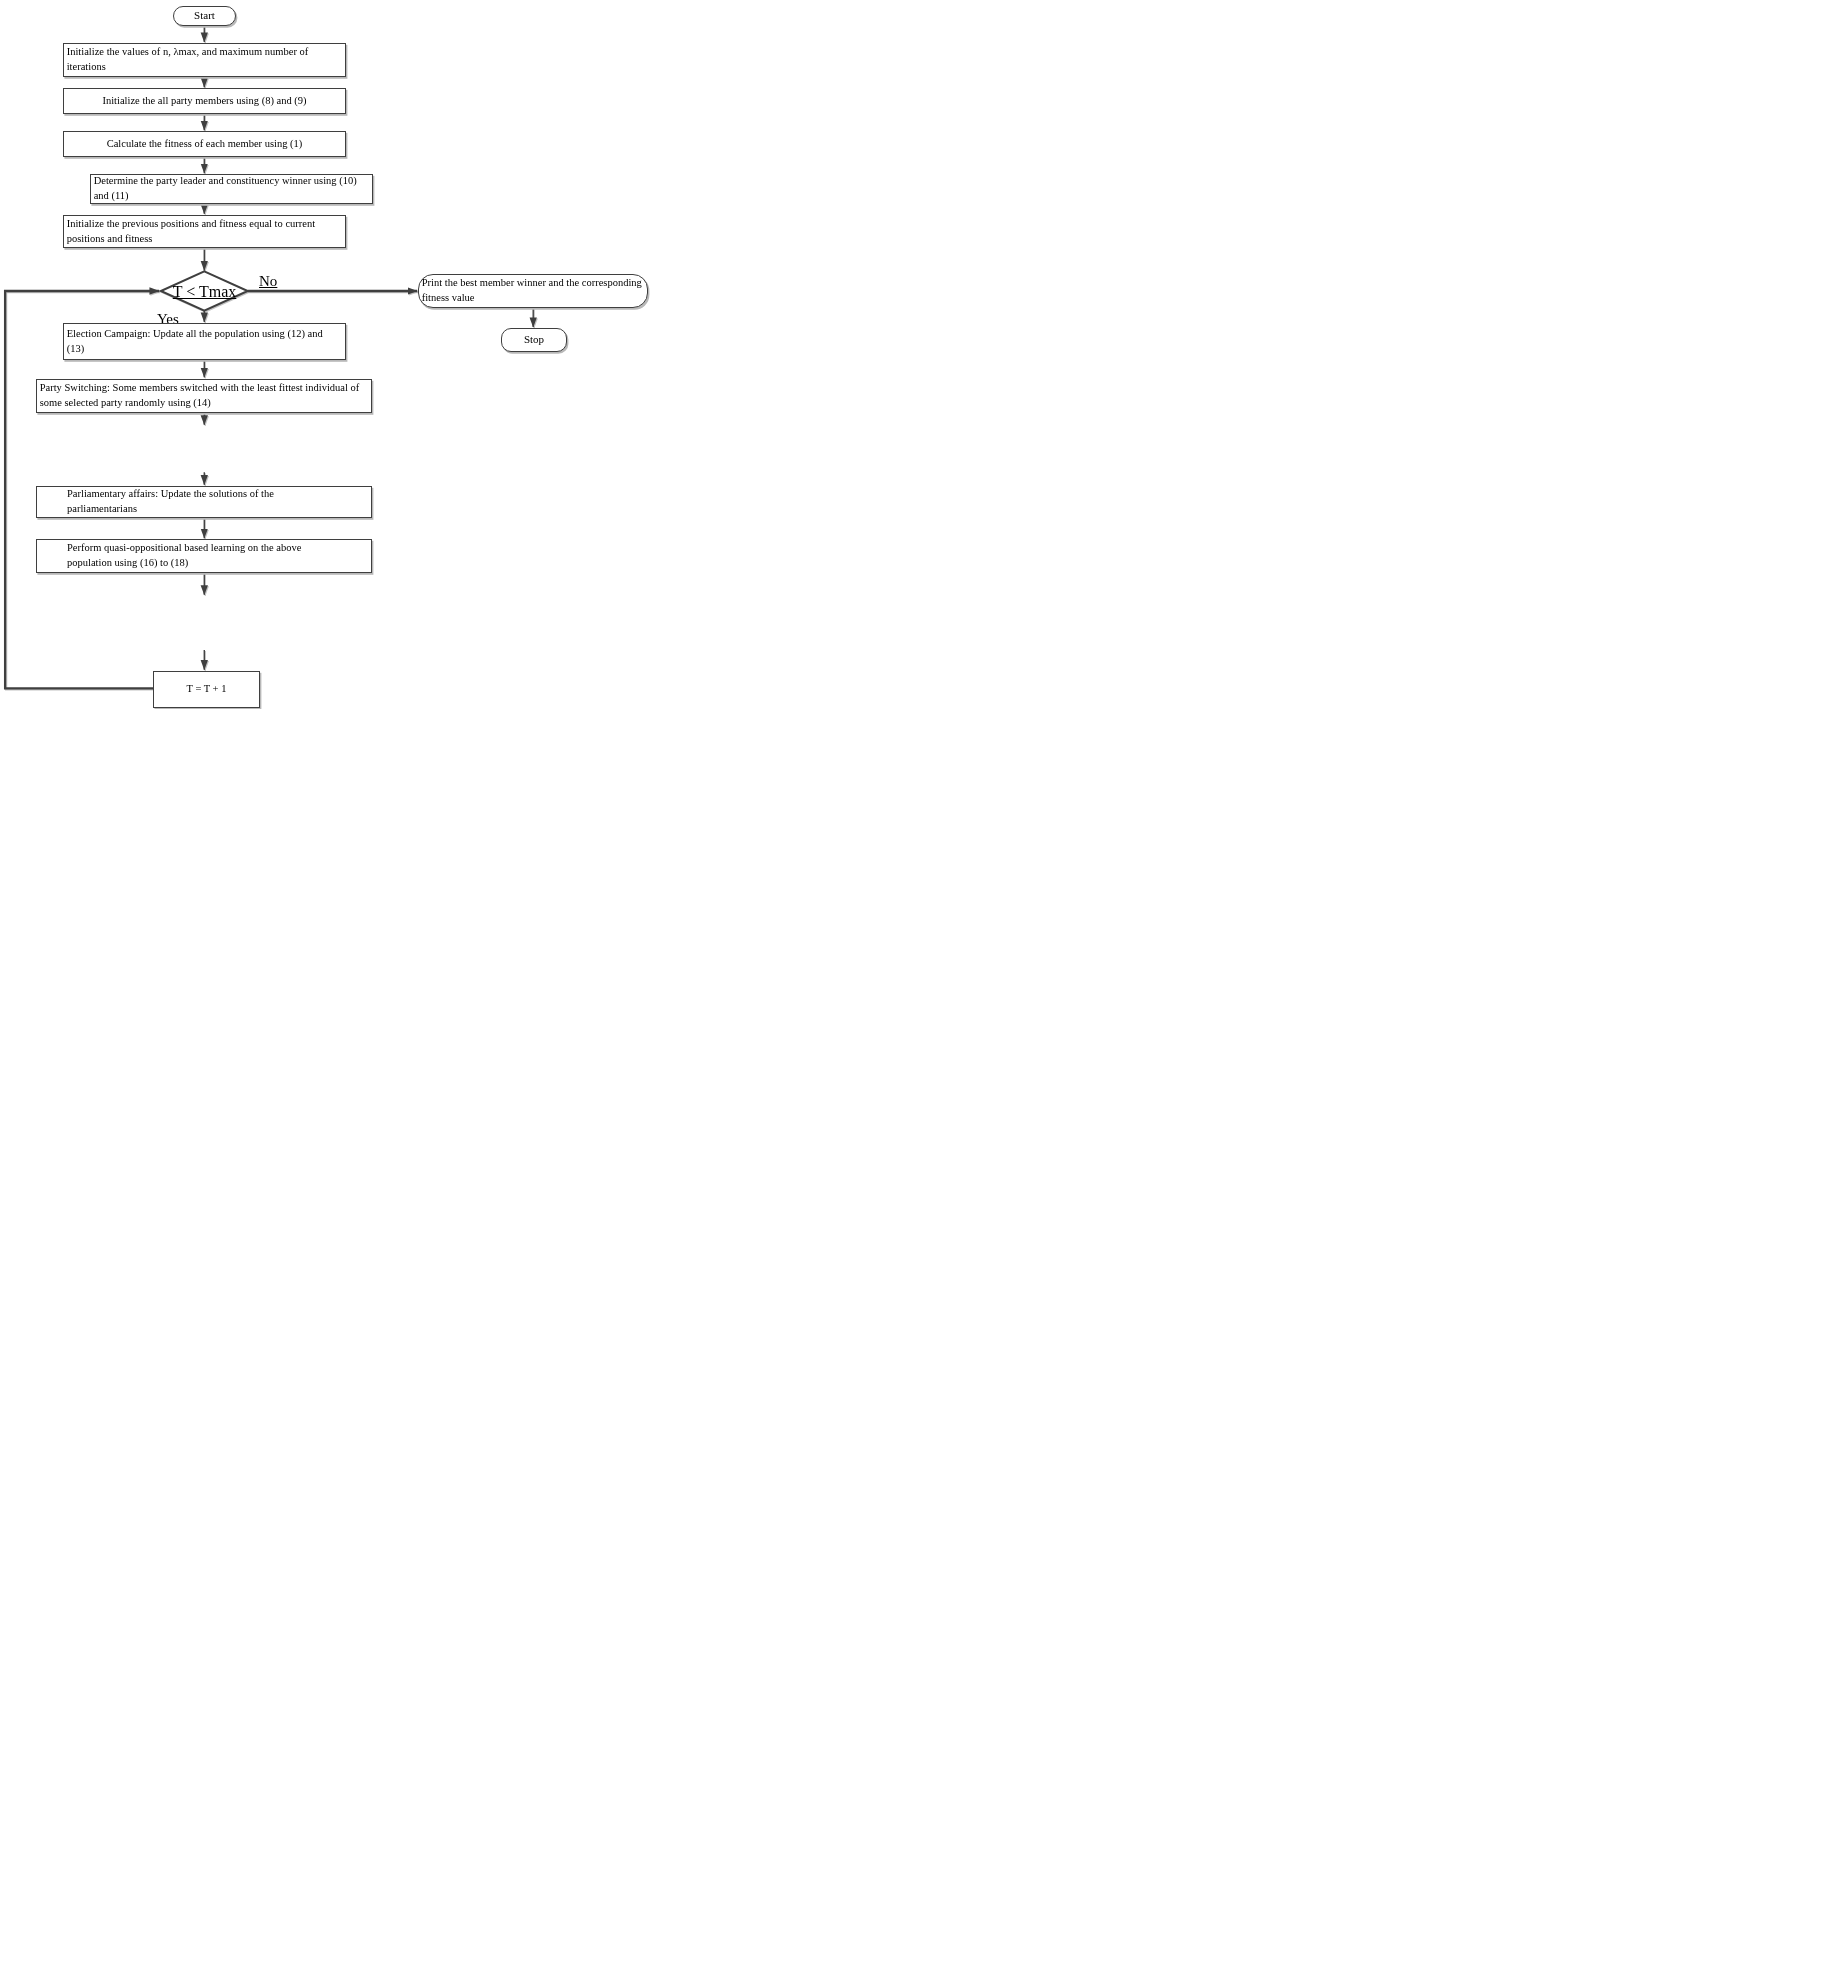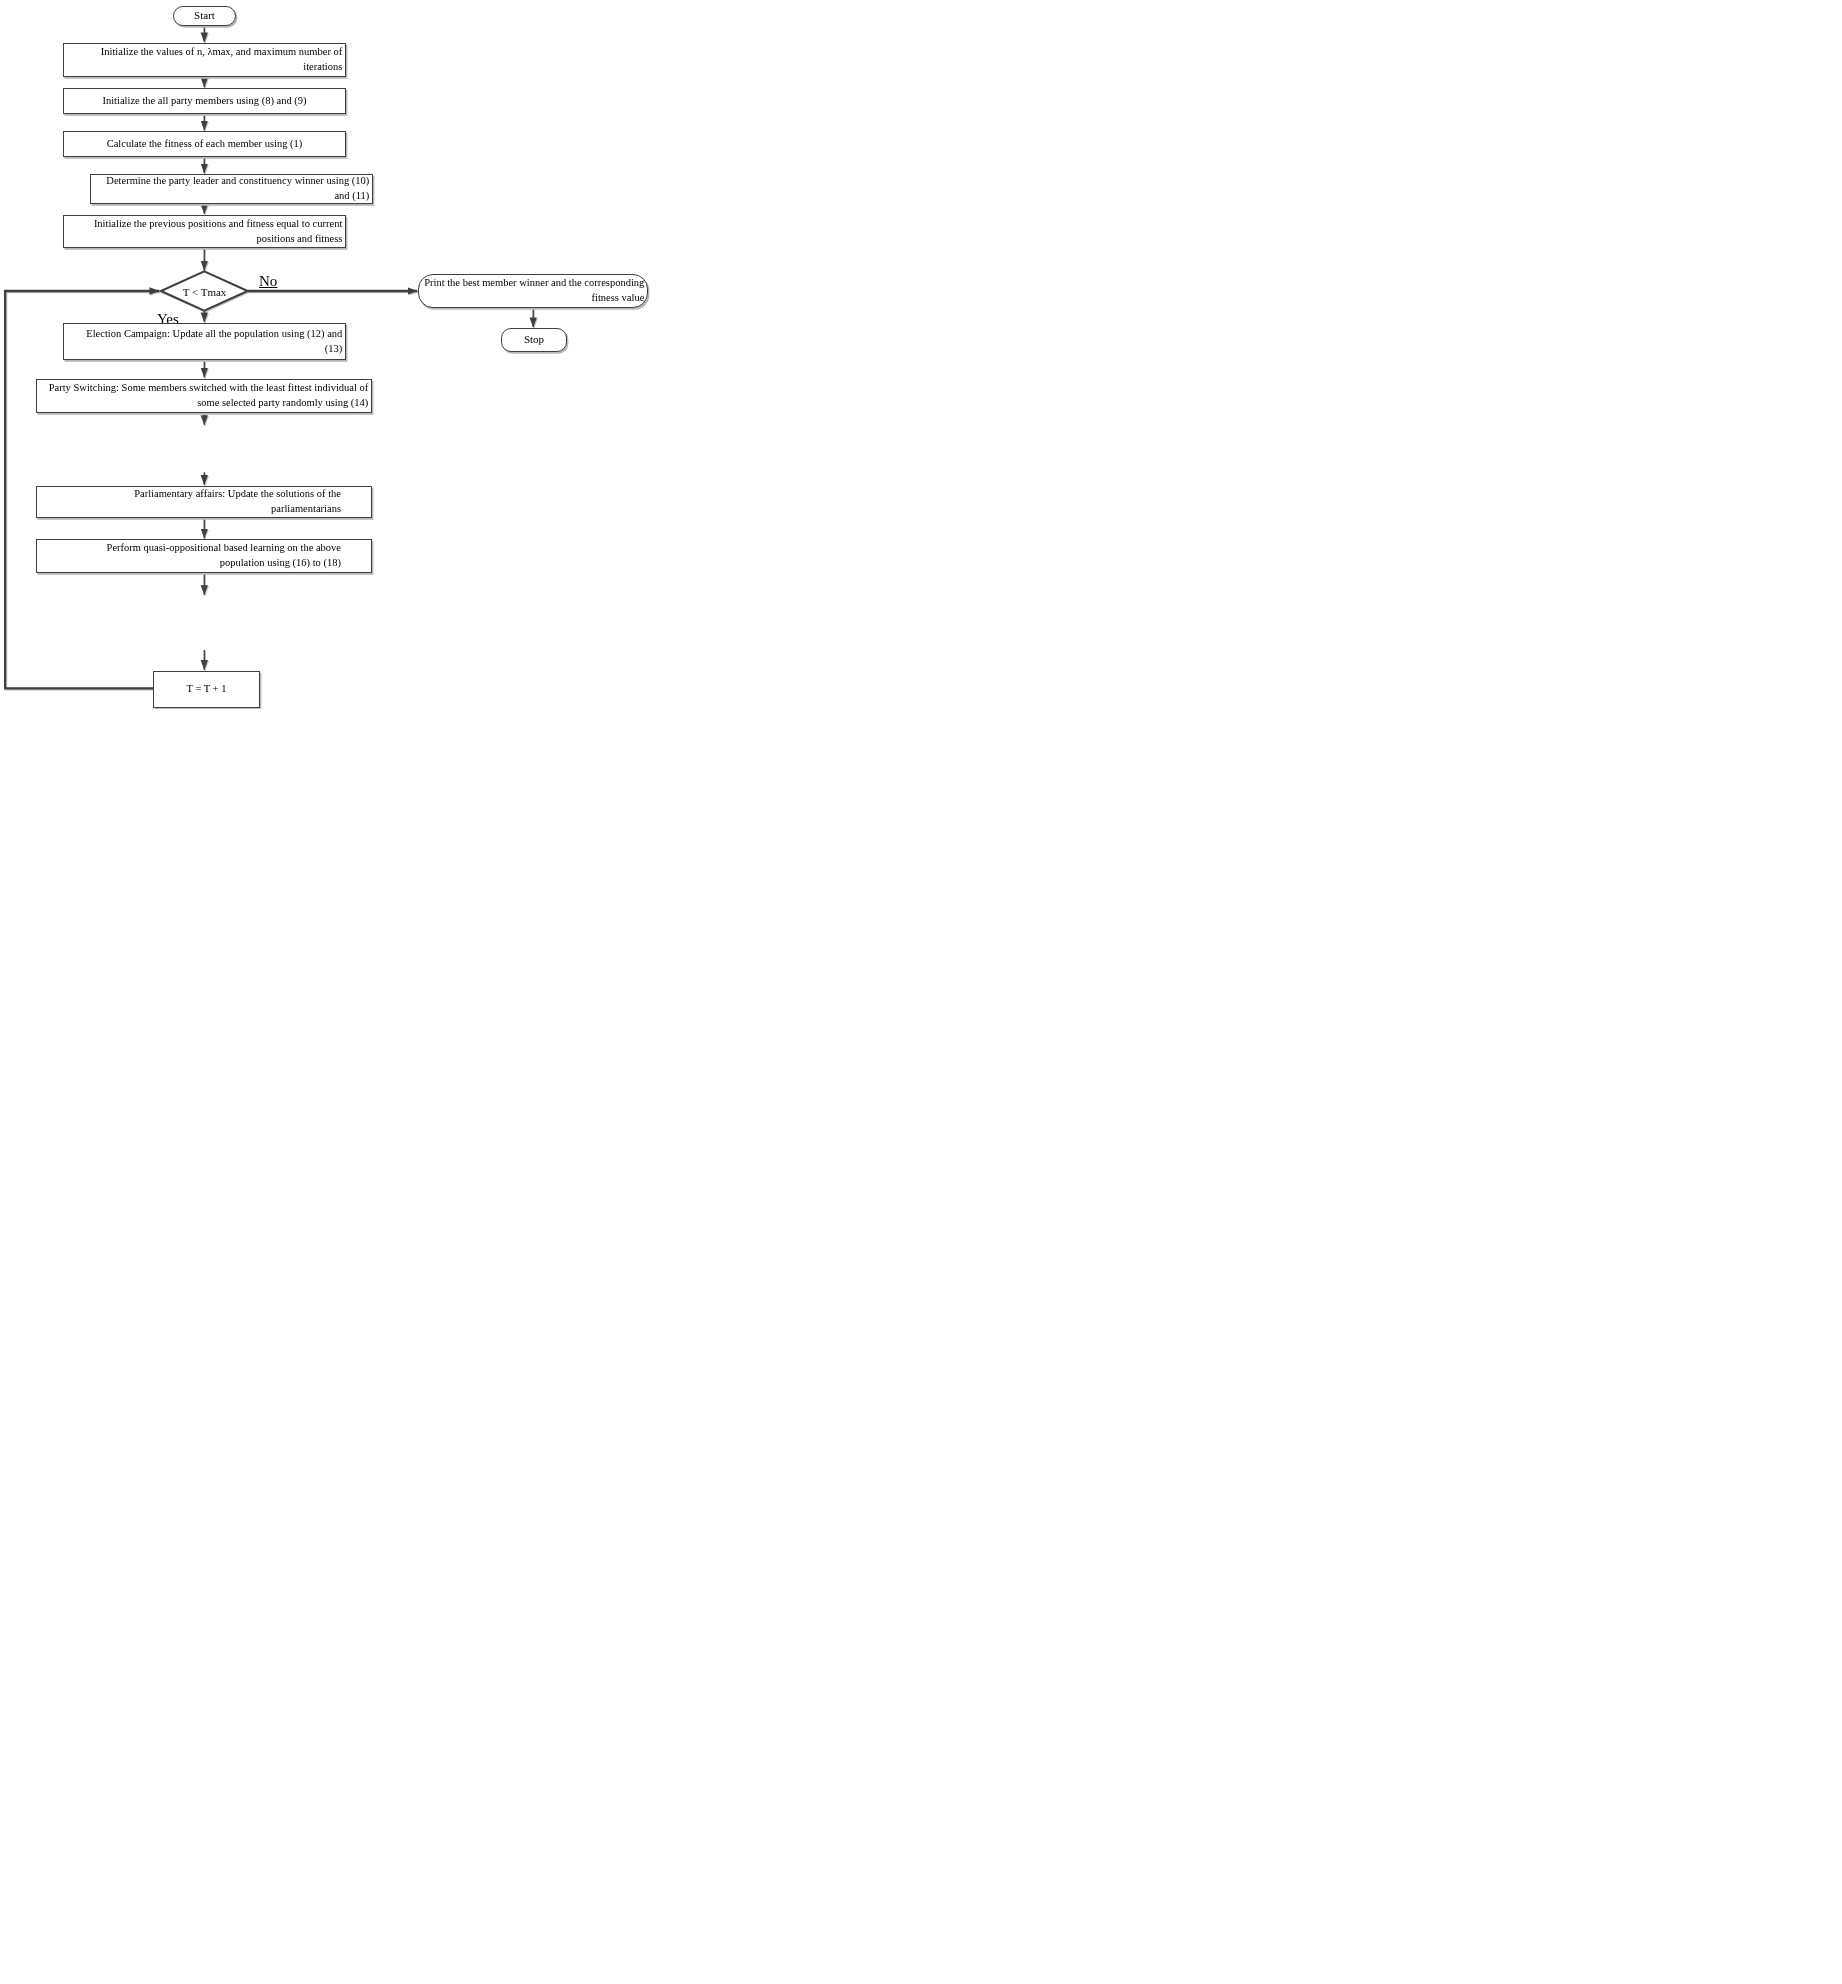--- a/index.html
+++ b/index.html
@@ -4,27 +4,27 @@
 <style>
   html,body{margin:0;padding:0;background:#ffffff;}
   .canvas{
     position:relative;width:658px;height:709px;background:#ffffff;overflow:hidden;
     font-family:"Liberation Serif","DejaVu Serif",serif;color:#000;
   }
   .wires{position:absolute;left:0;top:0;filter:drop-shadow(1.4px 1.8px 0 #c2c2c2);}
   .node{
     position:absolute;box-sizing:border-box;background:#ffffff;
     border:1.8px solid #3f3f3f;box-shadow:1.4px 1.8px 0 #b8b8b8;
-    display:flex;align-items:center;justify-content:center;text-align:right;
+    display:flex;align-items:center;justify-content:center;text-align:left;
     font-size:10.5px;line-height:1.42;padding:0.9px 2.7px;
   }
   .terminal{border-radius:10px;font-size:11px;}
   .diamond-label{
     position:absolute;display:flex;align-items:center;justify-content:center;
-    text-align:center;font-size:11px;background:transparent;border:none;box-shadow:none;
+    text-align:center;font-size:16px;background:transparent;border:none;box-shadow:none;text-decoration:underline;
   }
   .edge-label{position:absolute;font-size:15px;text-decoration:underline;}
   .txt{display:inline-block;}
 </style>
 </head>
 <body>
 
 <div class="canvas">
 
   <svg class="wires" width="658" height="709" viewBox="0 0 1440 1552">

